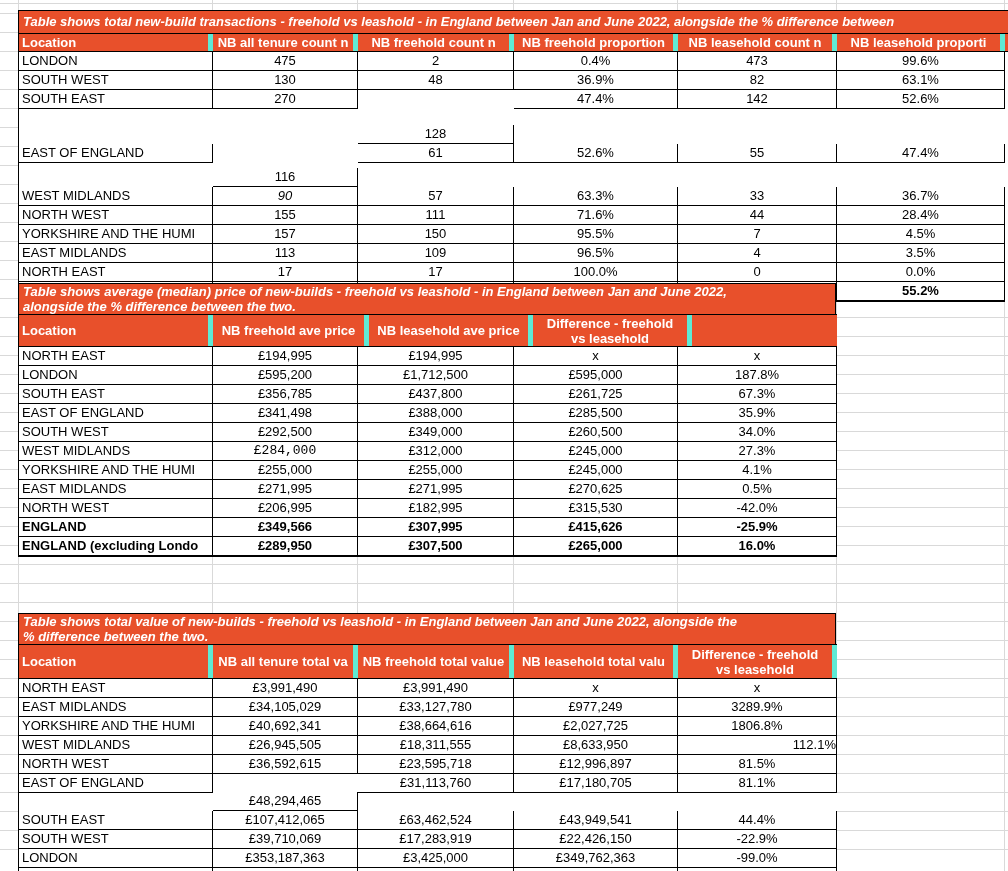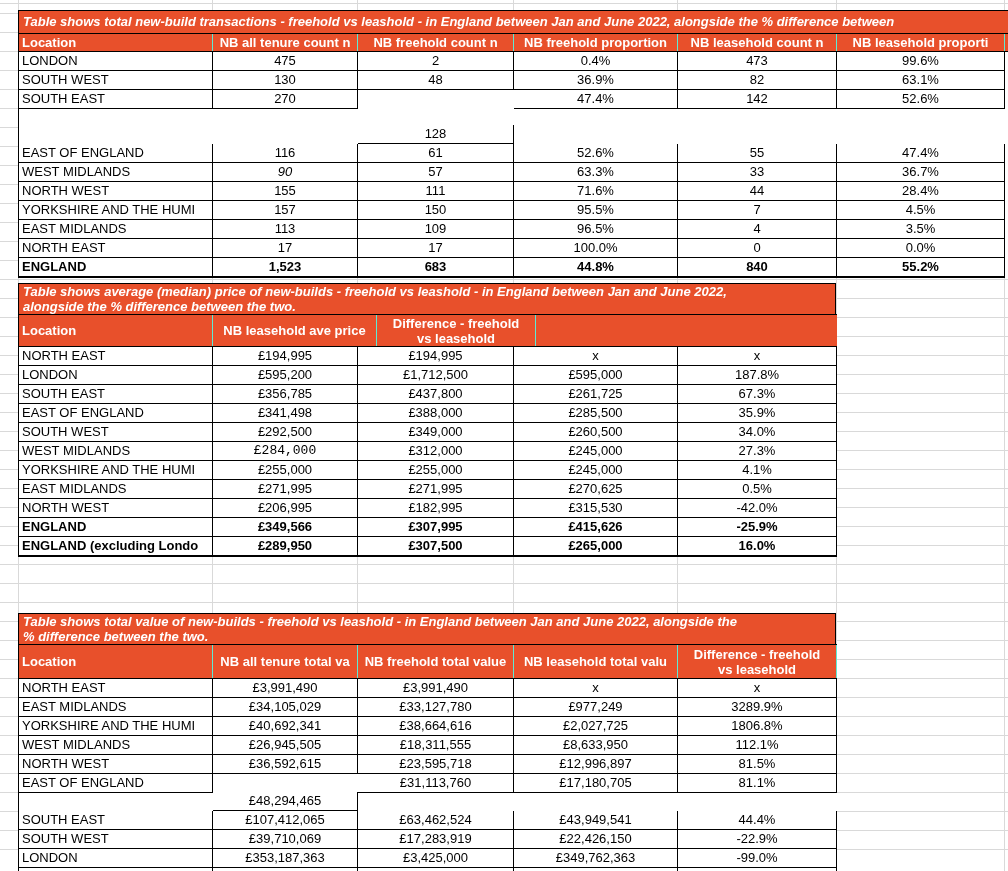--- a/index.html
+++ b/index.html
@@ -36,21 +36,21 @@
   .t-title.clip-right{border-right:none;}
   .t-title .t-line{line-height:15px;}
   .t-title.single .t-line{line-height:21px;}
   .t-head{
     display:flex;box-sizing:border-box;
     background:var(--accent);
     border-top:1px solid #000;border-left:1px solid #000;border-bottom:1px solid #000;
   }
   .hcell{
     box-sizing:border-box;flex:none;
-    border-right:1px solid #5eead4;
+    border-right:5px solid #5eead4;
     color:#fff;font-weight:bold;font-size:13px;
     display:flex;align-items:center;justify-content:center;
     text-align:center;overflow:hidden;white-space:nowrap;padding:0 1px;
   }
   .hcell.left{justify-content:flex-start;padding-left:3px;}
   .hcell.wrap{white-space:pre-line;line-height:15px;}
   .t-row{display:flex;box-sizing:border-box;border-left:1px solid #000;background:#fff;}
   .cell{
     box-sizing:border-box;flex:none;
     border-right:1px solid #000;border-bottom:1px solid #000;
@@ -106,21 +106,21 @@
       <div class="t-row">
         <div class="cell left" style="width: 194px;">SOUTH EAST</div>
         <div class="cell" style="width: 145px;">270</div>
         <div class="cell" style="width: 156px; margin-top: 35px;">128</div>
         <div class="cell" style="width: 164px;">47.4%</div>
         <div class="cell" style="width: 159px;">142</div>
         <div class="cell" style="width: 168px;">52.6%</div>
       </div>
       <div class="t-row">
         <div class="cell left" style="width: 194px;">EAST OF ENGLAND</div>
-        <div class="cell" style="width: 145px;">116</div>
+        <div class="cell" style="width: 145px; margin-top: 24px;">116</div>
         <div class="cell" style="width: 156px;">61</div>
         <div class="cell" style="width: 164px;">52.6%</div>
         <div class="cell" style="width: 159px;">55</div>
         <div class="cell" style="width: 168px;">47.4%</div>
       </div>
       <div class="t-row">
         <div class="cell left" style="width: 194px;">WEST MIDLANDS</div>
         <div class="cell" style="width: 145px; font-style: italic;">90</div>
         <div class="cell" style="width: 156px;">57</div>
         <div class="cell" style="width: 164px;">63.3%</div>
@@ -170,20 +170,21 @@
     </div>
 </div>
 
 <div class="sheet-table" id="t1" style="left: 18px; top: 283px;">
   <div class="t-title" style="width: 818px; height: 31px;">
     <div class="t-line">Table shows average (median) price of new-builds - freehold vs leashold - in England between Jan and June 2022,</div>
     <div class="t-line">alongside the % difference between the two.</div>
   </div>
   <div class="t-head" style="height: 33px;">
       <div class="hcell left" style="width: 194px;">Location</div>
+      <div class="hcell" style="width: 156px;">NB freehold ave price</div>
       <div class="hcell" style="width: 164px;">NB leasehold ave price</div>
       <div class="hcell wrap" style="width: 159px;">Difference - freehold
 vs leasehold</div>
     </div>
   <div class="t-body">
       <div class="t-row">
         <div class="cell left" style="width: 194px;">NORTH EAST</div>
         <div class="cell" style="width: 145px;">£194,995</div>
         <div class="cell" style="width: 156px;">£194,995</div>
         <div class="cell" style="width: 164px;">x</div>
@@ -295,21 +296,21 @@
         <div class="cell" style="width: 145px;">£40,692,341</div>
         <div class="cell" style="width: 156px;">£38,664,616</div>
         <div class="cell" style="width: 164px;">£2,027,725</div>
         <div class="cell" style="width: 159px;">1806.8%</div>
       </div>
       <div class="t-row">
         <div class="cell left" style="width: 194px;">WEST MIDLANDS</div>
         <div class="cell" style="width: 145px;">£26,945,505</div>
         <div class="cell" style="width: 156px;">£18,311,555</div>
         <div class="cell" style="width: 164px;">£8,633,950</div>
-        <div class="cell" style="width: 159px;">112.1%</div>
+        <div class="cell" style="width: 159px; text-align: right;">112.1%</div>
       </div>
       <div class="t-row">
         <div class="cell left" style="width: 194px;">NORTH WEST</div>
         <div class="cell" style="width: 145px;">£36,592,615</div>
         <div class="cell" style="width: 156px;">£23,595,718</div>
         <div class="cell" style="width: 164px;">£12,996,897</div>
         <div class="cell" style="width: 159px;">81.5%</div>
       </div>
       <div class="t-row">
         <div class="cell left" style="width: 194px;">EAST OF ENGLAND</div>

